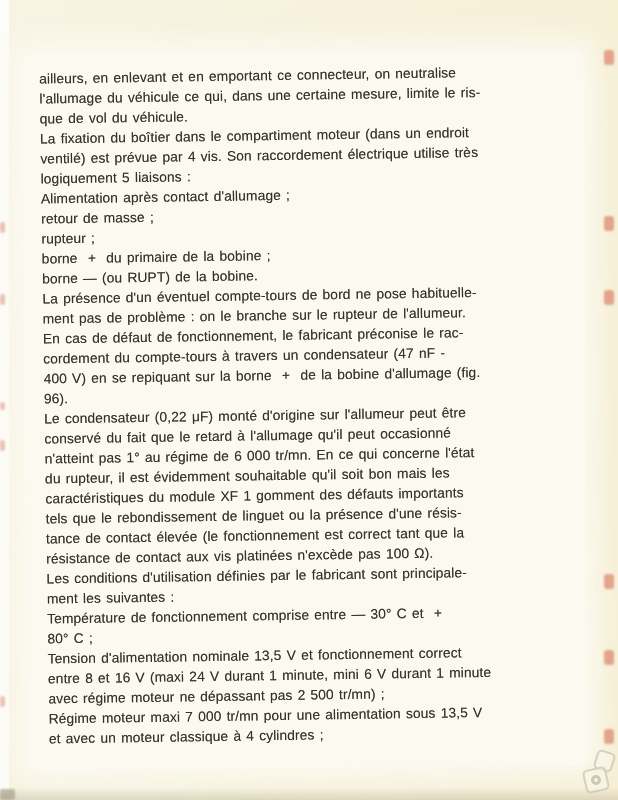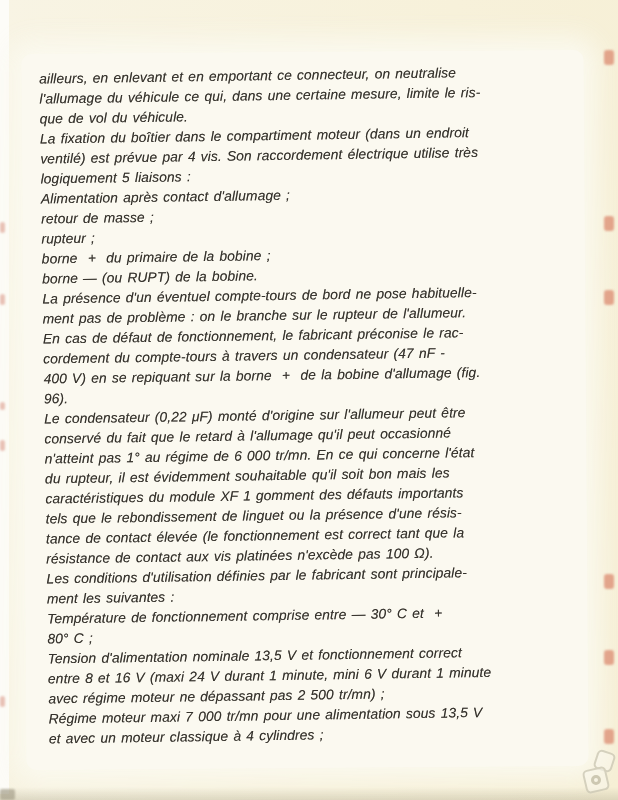--- a/index.html
+++ b/index.html
@@ -1,21 +1,20 @@
 <!DOCTYPE html>
 <html lang="fr" style="--photo-background: #f8f4e4; --photo-strip: #fdfcf8; --paper: #fbf9f0; --text-ink: #35322c; --edge-mark-red: #cf5a3d; --edge-mark-pink: #e4b3a6;"><head>
 <meta charset="utf-8">
 <style>
   html,body{margin:0;padding:0;background:#e8e4d4;}
   *{box-sizing:border-box;}
   .canvas{
     position:relative;width:618px;height:800px;overflow:hidden;
     background:linear-gradient(100deg,var(--photo-background,#f8f4e4) 0%,#f7f1da 60%,#f6efd5 100%);
     font-family:"Liberation Sans", sans-serif;
-    font-style:italic;
   }
   .left-strip{
     position:absolute;left:0;top:0;width:9px;height:794px;
     background:var(--photo-strip,#fdfcf8);
   }
   .paper{
     position:absolute;left:24px;top:52px;width:562px;height:716px;
     background:var(--paper,#fbf9f0);border-radius:10px;
     box-shadow:0 0 24px 14px rgba(251,249,240,0.9);
     transform:rotate(-0.4deg);

